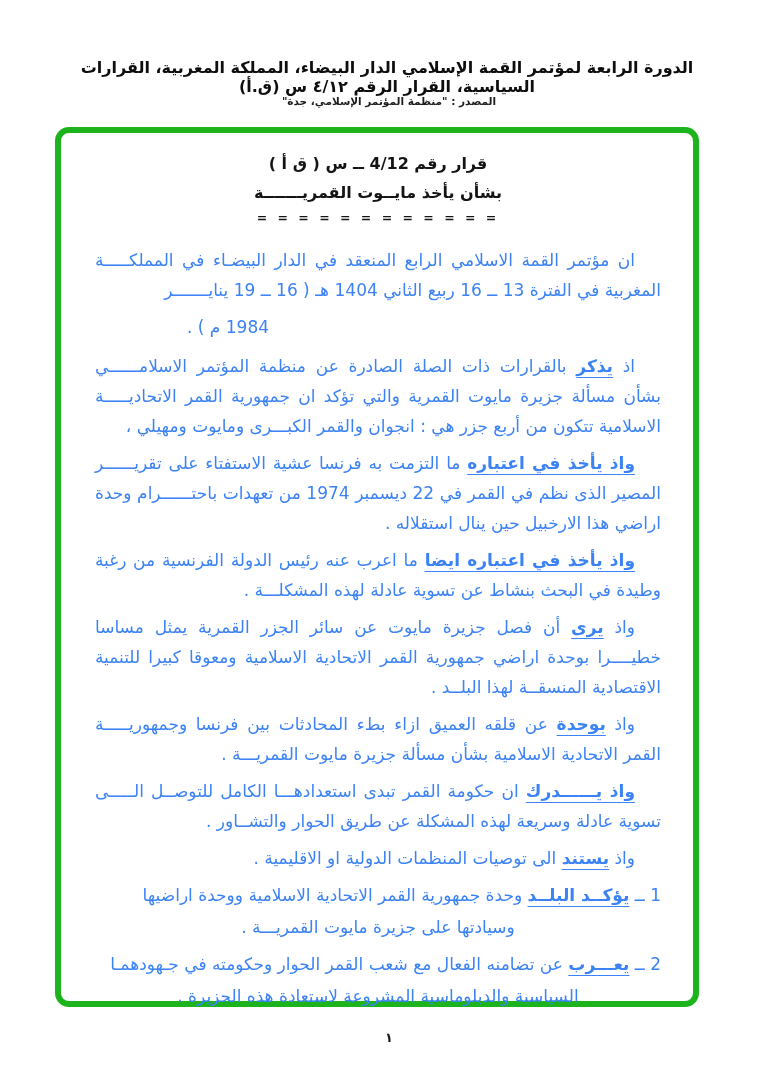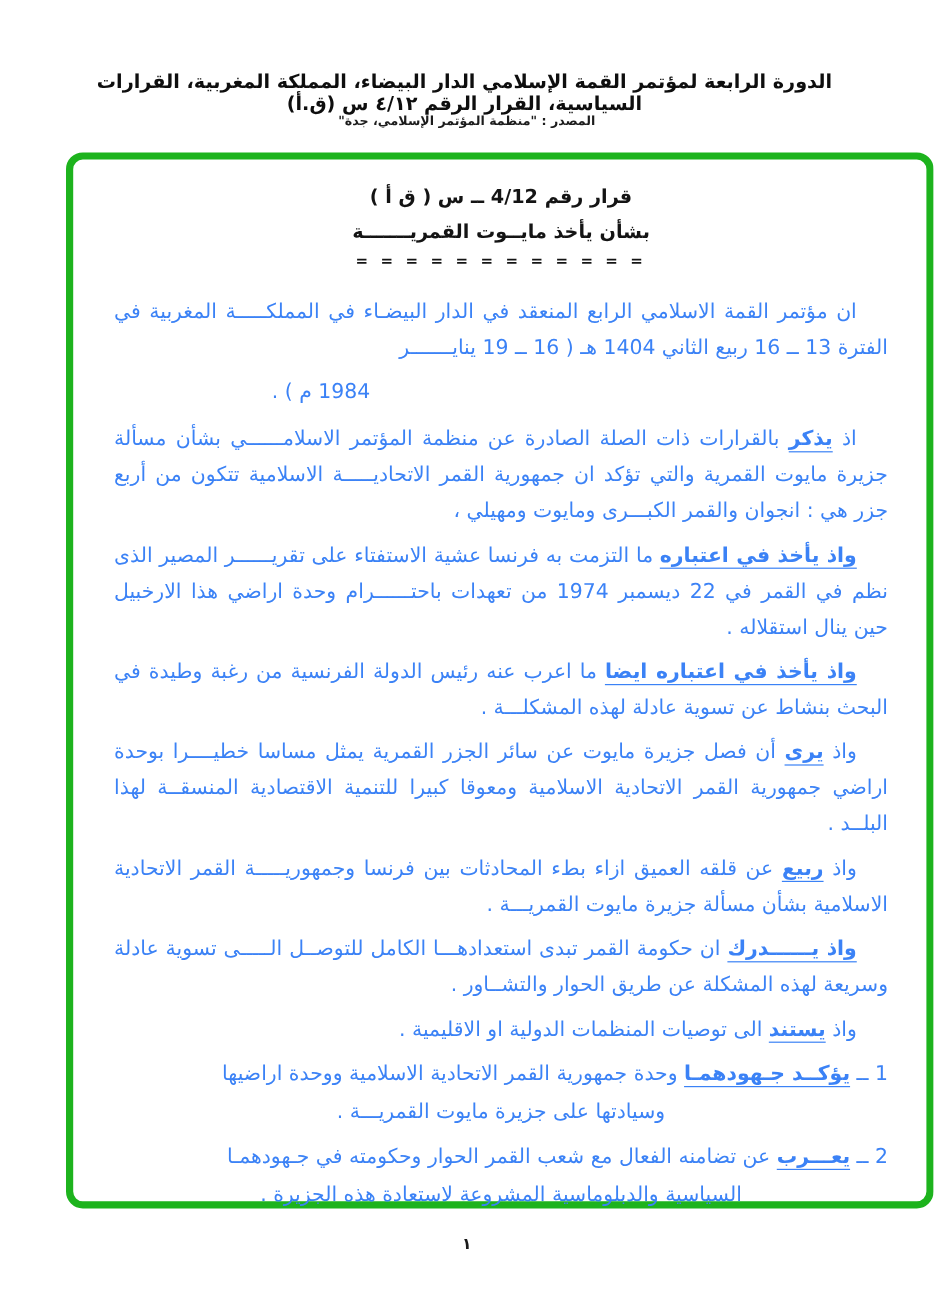--- a/index.html
+++ b/index.html
@@ -11,21 +11,21 @@
     position:absolute;top:58px;left:48px;right:52px;
     direction:rtl;text-align:center;
     font-size:16px;font-weight:bold;color:#0e0e0e;letter-spacing:0;
   }
   .hdr2{
     position:absolute;top:95px;left:0;right:0;
     direction:rtl;text-align:center;
     font-size:10.5px;font-weight:bold;color:#1c1c1c;
   }
   .frame{
-    position:absolute;left:55px;top:127px;width:723px;height:880px;
+    position:absolute;left:55px;top:127px;width:644px;height:880px;
     box-sizing:border-box;border:6px solid #1db31d;border-radius:14px;
     padding:16px 32px 0 34px;direction:rtl;background:#ffffff;
   }
   .title-line{
     text-align:center;font-weight:bold;font-size:16px;color:#141414;line-height:29px;
   }
   .sep{
     text-align:center;font-size:12.5px;font-weight:bold;color:#141414;
     letter-spacing:3px;margin:3px 0 20px 0;
   }
@@ -58,27 +58,27 @@
   <div class="para p1cont">1984 م ) .</div>
 
   <div class="para"><span>اذ  </span><span class="u">يذكر</span><span> بالقرارات ذات الصلة الصادرة عن منظمة المؤتمر الاسلامــــــي بشأن مسألة  جزيرة مايوت القمرية والتي تؤكد  ان جمهورية القمر الاتحاديـــــة الاسلامية تتكون من أربع جزر هي :  انجوان والقمر الكبـــرى ومايوت ومهيلي ،</span></div>
 
   <div class="para"><span></span><span class="u">واذ  يأخذ في اعتباره</span><span> ما التزمت به فرنسا عشية الاستفتاء على تقريــــــر المصير الذى نظم في القمر في 22 ديسمبر 1974 من تعهدات باحتــــــرام وحدة اراضي  هذا الارخبيل  حين ينال استقلاله .</span></div>
 
   <div class="para"><span></span><span class="u">واذ  يأخذ  في  اعتباره  ايضا</span><span>  ما اعرب عنه رئيس الدولة الفرنسية من رغبة وطيدة في البحث بنشاط عن تسوية عادلة لهذه المشكلـــة .</span></div>
 
   <div class="para"><span>واذ </span><span class="u">يرى</span><span> أن فصل جزيرة مايوت عن سائر الجزر القمرية يمثل مساسا خطيــــرا بوحدة اراضي  جمهورية القمر الاتحادية الاسلامية ومعوقا كبيرا للتنمية الاقتصادية المنسقــة لهذا البلــد .</span></div>
 
-  <div class="para"><span>واذ </span><span class="u">ربيع</span><span> عن قلقه العميق ازاء بطء المحادثات بين فرنسا وجمهوريـــــة القمر الاتحادية الاسلامية بشأن مسألة جزيرة مايوت القمريـــة .</span></div>
+  <div class="para"><span>واذ </span><span class="u">بوحدة</span><span> عن قلقه العميق ازاء بطء المحادثات بين فرنسا وجمهوريـــــة القمر الاتحادية الاسلامية بشأن مسألة جزيرة مايوت القمريـــة .</span></div>
 
   <div class="para"><span></span><span class="u">واذ  يــــــدرك</span><span> ان حكومة القمر تبدى استعدادهـــا الكامل للتوصــل الـــــى تسوية عادلة وسريعة لهذه المشكلة عن طريق الحوار والتشــاور .</span></div>
 
   <div class="para"><span>واذ  </span><span class="u">يستند</span><span> الى توصيات المنظمات الدولية او الاقليمية .</span></div>
 
-  <div class="para item"><span>1 ــ  </span><span class="u">يؤكــد  جـهودهمـا</span><span> وحدة جمهورية القمر الاتحادية الاسلامية ووحدة اراضيها</span></div>
+  <div class="para item"><span>1 ــ  </span><span class="u">يؤكــد  البلــد</span><span> وحدة جمهورية القمر الاتحادية الاسلامية ووحدة اراضيها</span></div>
   <div class="para cont">وسيادتها على جزيرة مايوت القمريـــة .</div>
 
   <div class="para item"><span>2 ــ  </span><span class="u">يعـــرب</span><span> عن تضامنه الفعال مع شعب القمر الحوار  وحكومته في جـهودهمـا</span></div>
   <div class="para cont">السياسية والدبلوماسية  المشروعة لاستعادة هذه الجزيرة .</div>
 
 </div>
 
 <div class="pagenum">١</div>
 
 </body></html>

